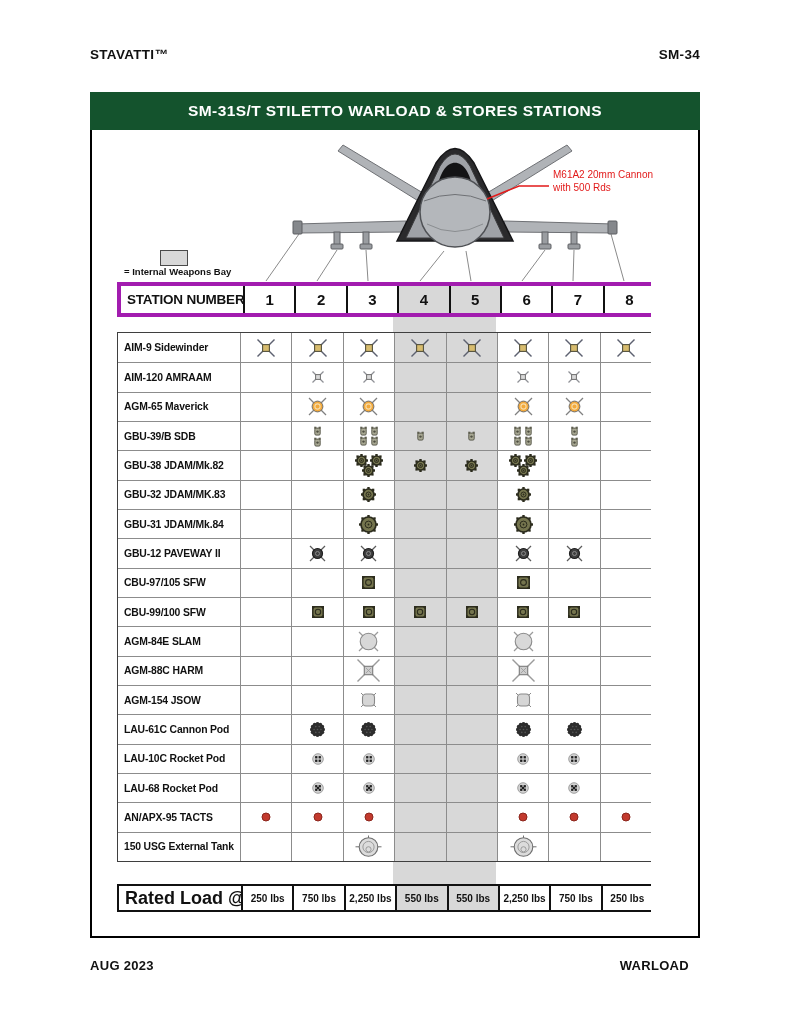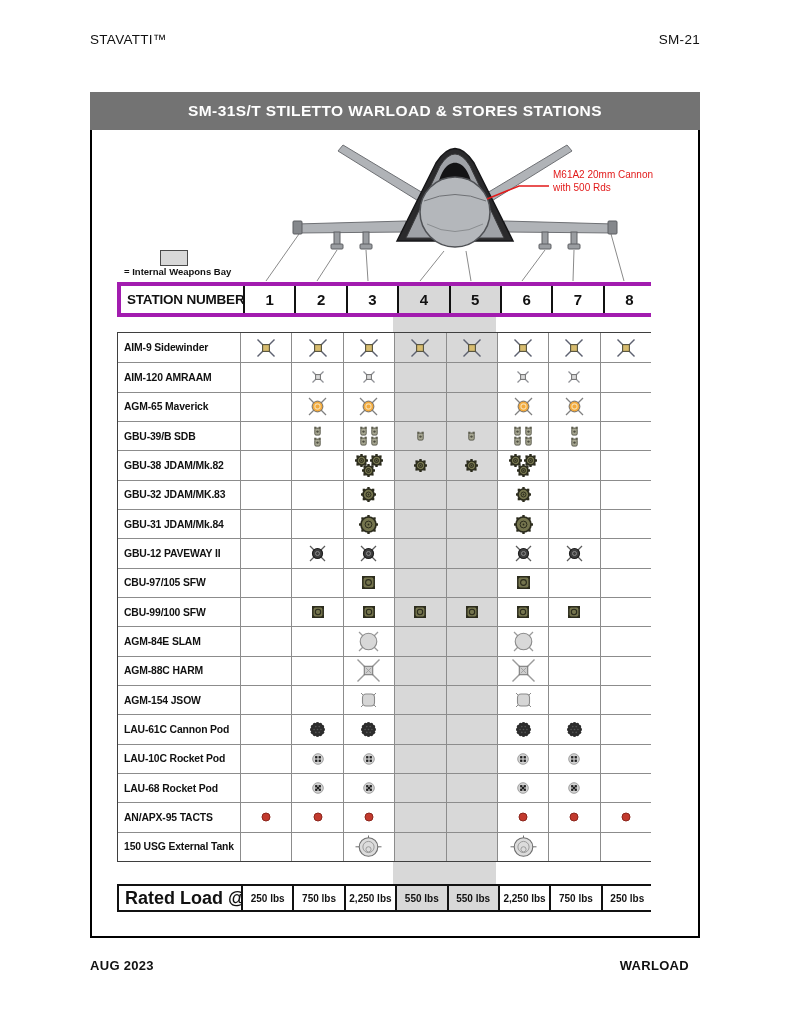--- a/index.html
+++ b/index.html
@@ -1,26 +1,26 @@
 <!DOCTYPE html>
 <html style="--accent-red: #e21a1a; --bay: #d8d8d8;"><head>
 <meta charset="utf-8">
 <style>
   html,body{margin:0;padding:0;background:#fff;}
   .page{position:relative;width:791px;height:1024px;background:#fff;overflow:hidden;
         font-family:"Liberation Sans",sans-serif;color:#111;}
-  .hdr{position:absolute;top:32px;font-size:13.5px;font-weight:normal;letter-spacing:.3px;}
+  .hdr{position:absolute;top:47px;font-size:13.5px;font-weight:bold;letter-spacing:.3px;}
   .hdr-left{left:90px;}
   .hdr-right{right:91px;}
   .ftr{position:absolute;top:958px;font-size:13px;font-weight:bold;letter-spacing:.3px;}
   .ftr-left{left:90px;}
   .ftr-right{right:102px;}
   .outer-box{position:absolute;left:90px;top:92px;width:610px;height:846px;
              border:2px solid #000;box-sizing:border-box;background:transparent;}
-  .title-bar{position:absolute;left:90px;top:92px;width:610px;height:38px;background:#737373;
+  .title-bar{position:absolute;left:90px;top:92px;width:610px;height:38px;background:#14532d;
              box-sizing:border-box;display:flex;align-items:center;justify-content:center;}
   .title-bar span{color:#fff;font-size:15.5px;font-weight:bold;letter-spacing:.4px;}
   .bay-band{position:absolute;left:393px;top:282px;width:103px;height:630px;
             background:var(--bay,#d8d8d8);}
   .aircraft-svg{position:absolute;left:90px;top:129px;width:610px;height:153px;}
   .callout{position:absolute;left:553px;top:169px;width:130px;color:var(--accent-red,#e21a1a);
            font-size:10px;font-weight:normal;line-height:12.5px;}
   .legend{position:absolute;left:117px;top:250px;display:flex;align-items:center;flex-direction:column;}
   .legend-swatch{width:28px;height:16px;background:var(--bay,#d8d8d8);border:1px solid #4a4a4a;
                  box-sizing:border-box;}
@@ -52,21 +52,21 @@
   .icon-row{display:flex;gap:2px;justify-content:center;}
   .icon-row-neg{margin-top:-3px;}
   svg{display:block;}
 </style>
 </head>
 <body>
 
 <div class="page">
 
   <div class="hdr hdr-left">STAVATTI™</div>
-  <div class="hdr hdr-right">SM-21</div>
+  <div class="hdr hdr-right">SM-34</div>
 
   <div class="outer-box"></div>
   <div class="title-bar">
     <span>SM-31S/T STILETTO WARLOAD &amp; STORES STATIONS</span>
   </div>
 
   <div class="bay-band"></div>
 
   <svg class="aircraft-svg" viewBox="90 129 610 153" xmlns="http://www.w3.org/2000/svg">
 

